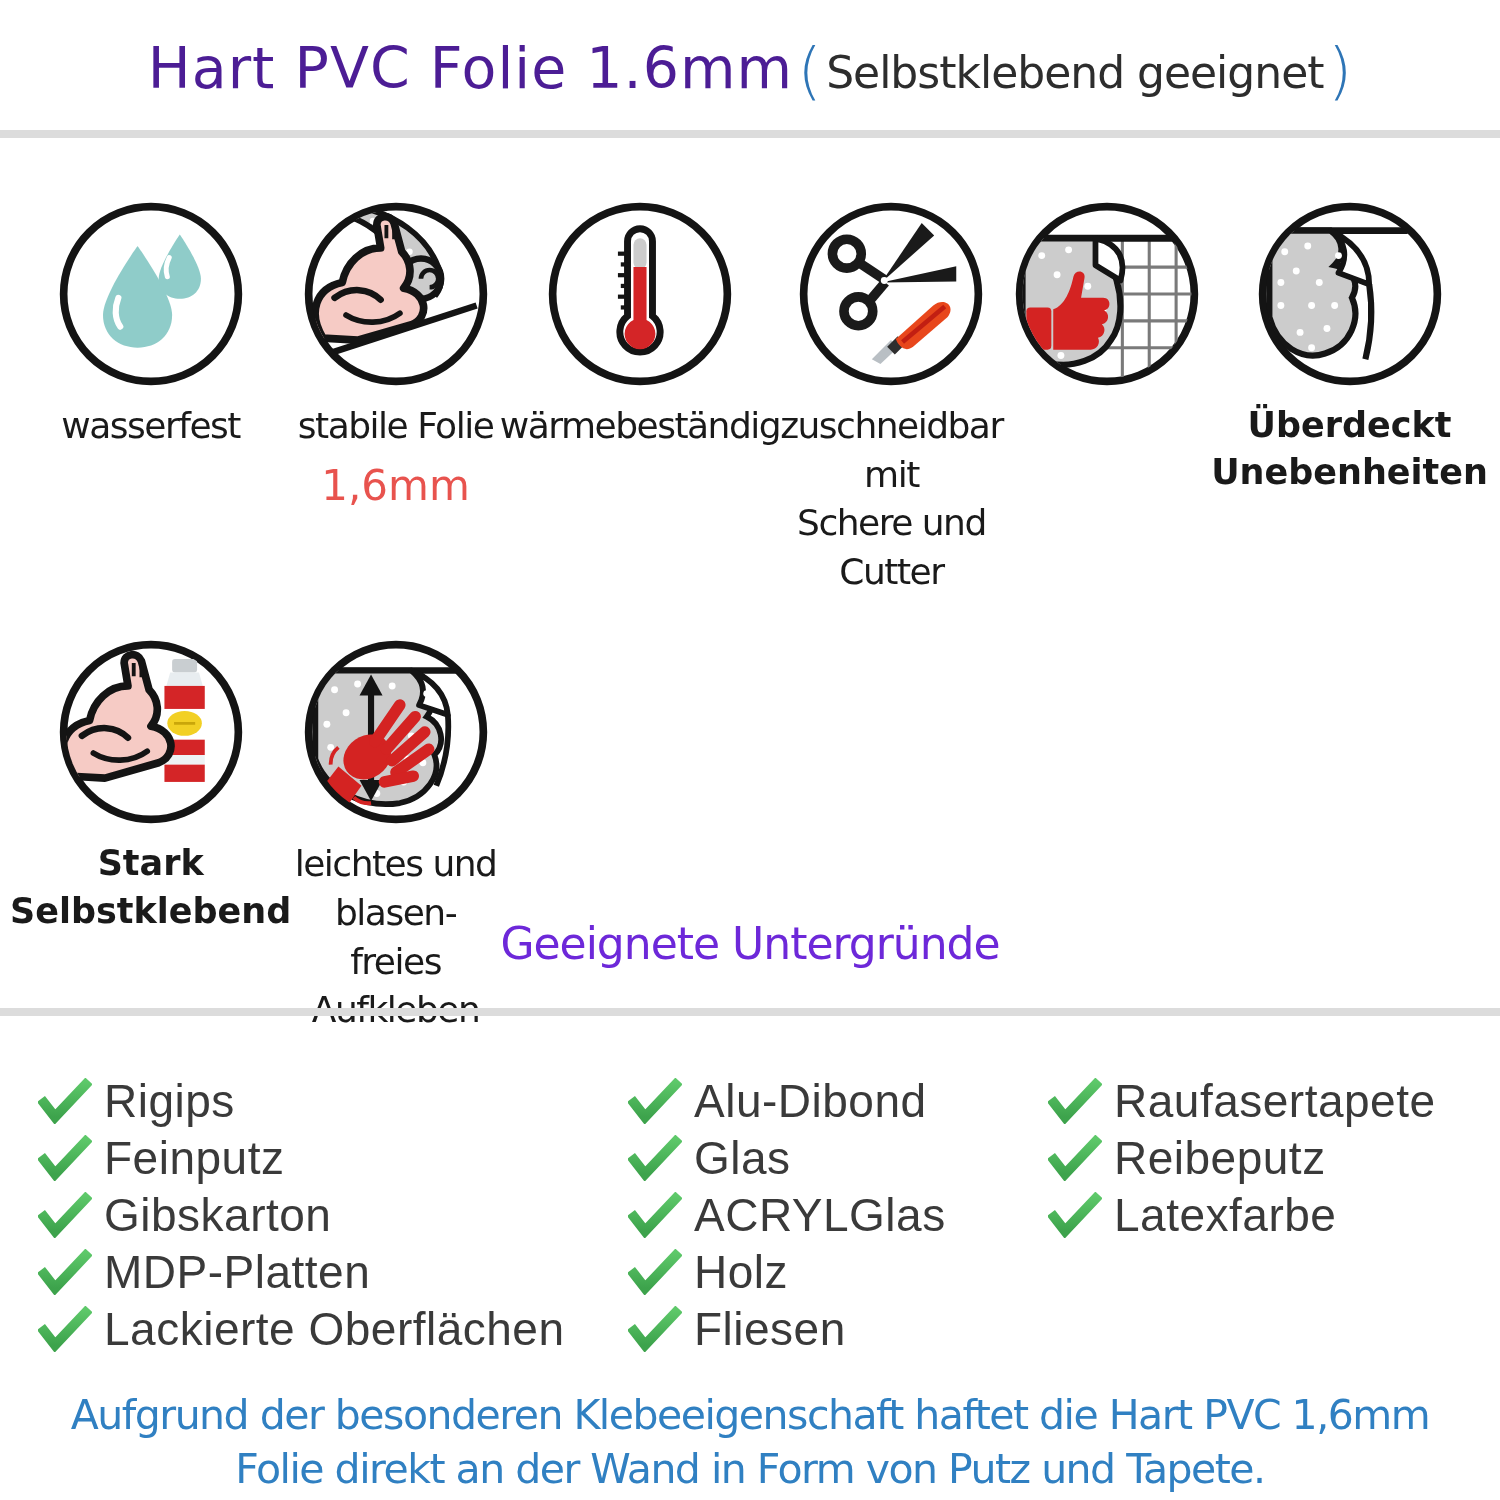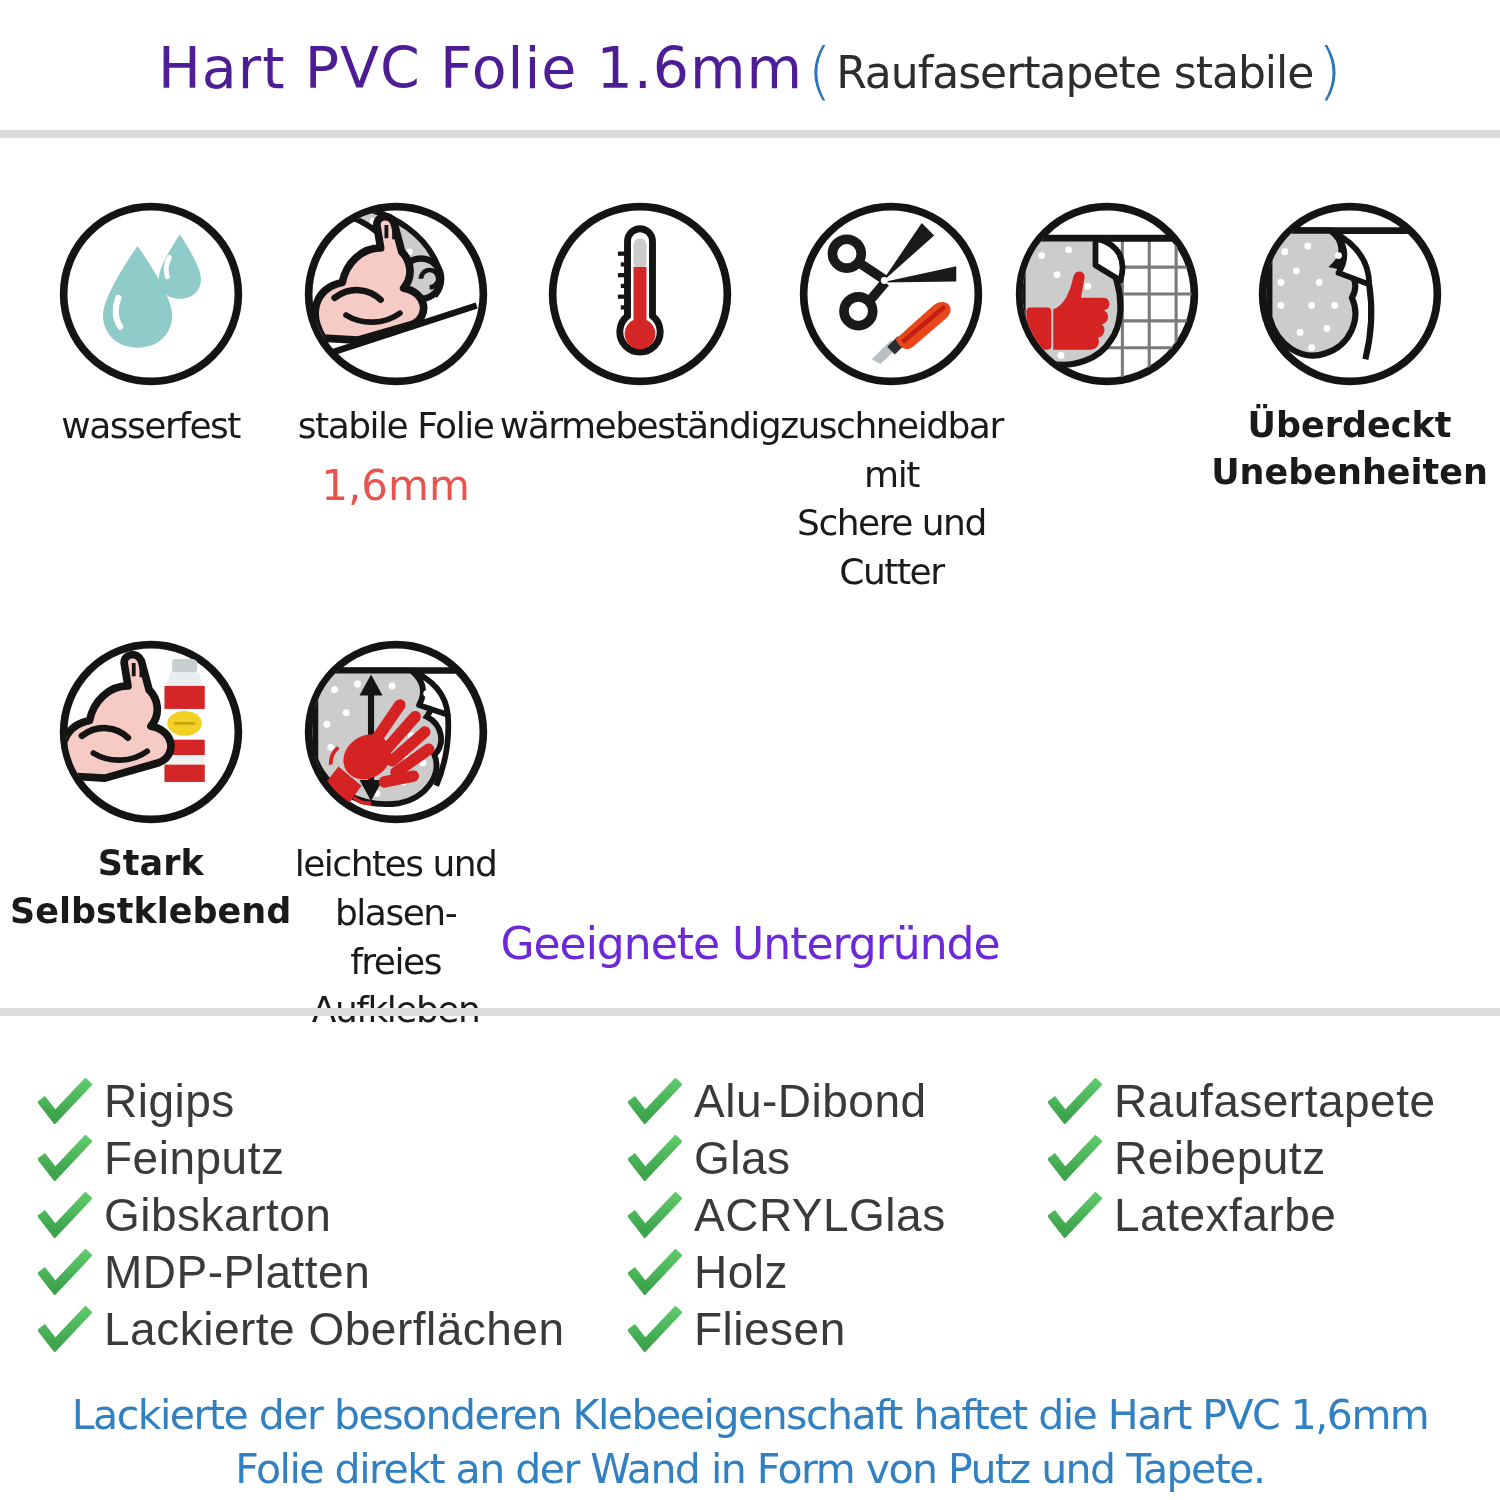--- a/index.html
+++ b/index.html
@@ -44,21 +44,21 @@
   .footer{position:absolute;top:1388px;left:0;width:100%;text-align:center;
     font-family:"DejaVu Sans",sans-serif;font-size:41px;color:#3080c2;
     line-height:1.32;letter-spacing:-1.5px;}
 </style>
 </head>
 <body>
 
 <div class="header">
   <span class="title-main">Hart PVC Folie 1.6mm</span>
   <span class="paren">(</span>
-  <span class="title-note">Raufasertapete stabile</span>
+  <span class="title-note">Selbstklebend geeignet</span>
   <span class="paren">)</span>
 </div>
 <div class="divider" id="divider1"></div>
 
 <div class="features">
 
   <div class="feature">
     <svg class="icon" viewBox="0 0 100 100">
       <circle cx="50" cy="50" r="45.5" fill="#fff" stroke="#141414" stroke-width="4"></circle>
       <path d="M43 25 C43 25 25 50 25 61 C25 71.5 33 78 43 78 C53 78 61 71.5 61 61 C61 50 43 25 43 25 Z" fill="#8fccc9"></path>
@@ -387,15 +387,15 @@
     <div class="item">
       <svg class="check">
           <use href="#checkmark"></use>
         </svg>
       <span class="item-label">Latexfarbe</span>
     </div>
   </div>
 </div>
 
 <div class="footer">
-  <div>Lackierte der besonderen Klebeeigenschaft haftet die Hart PVC 1,6mm</div>
+  <div>Aufgrund der besonderen Klebeeigenschaft haftet die Hart PVC 1,6mm</div>
   <div>Folie direkt an der Wand in Form von Putz und Tapete.</div>
 </div>
 
 </body></html>

